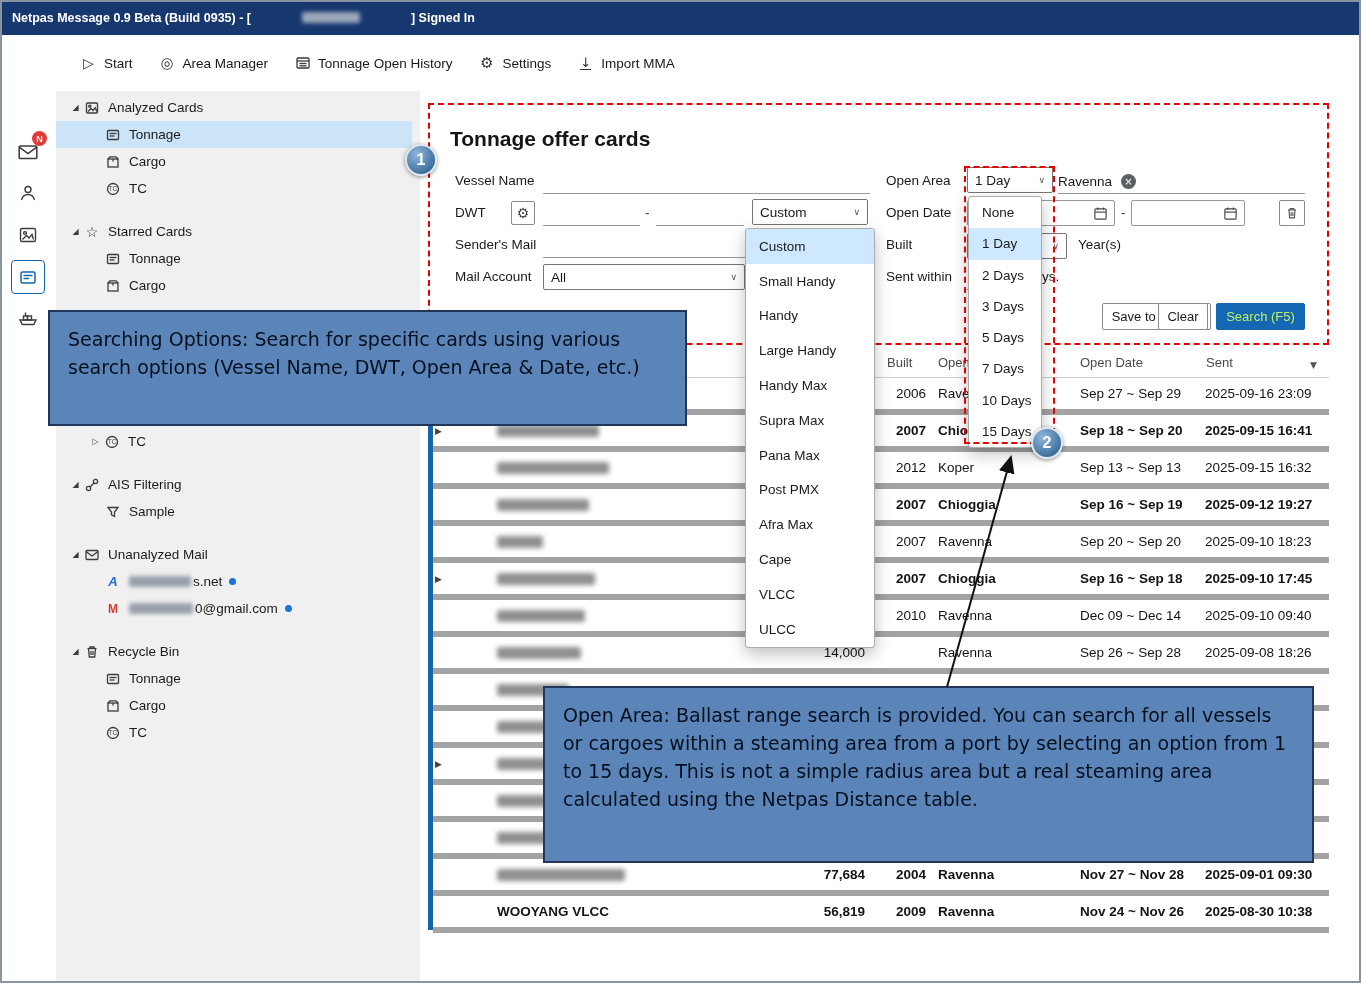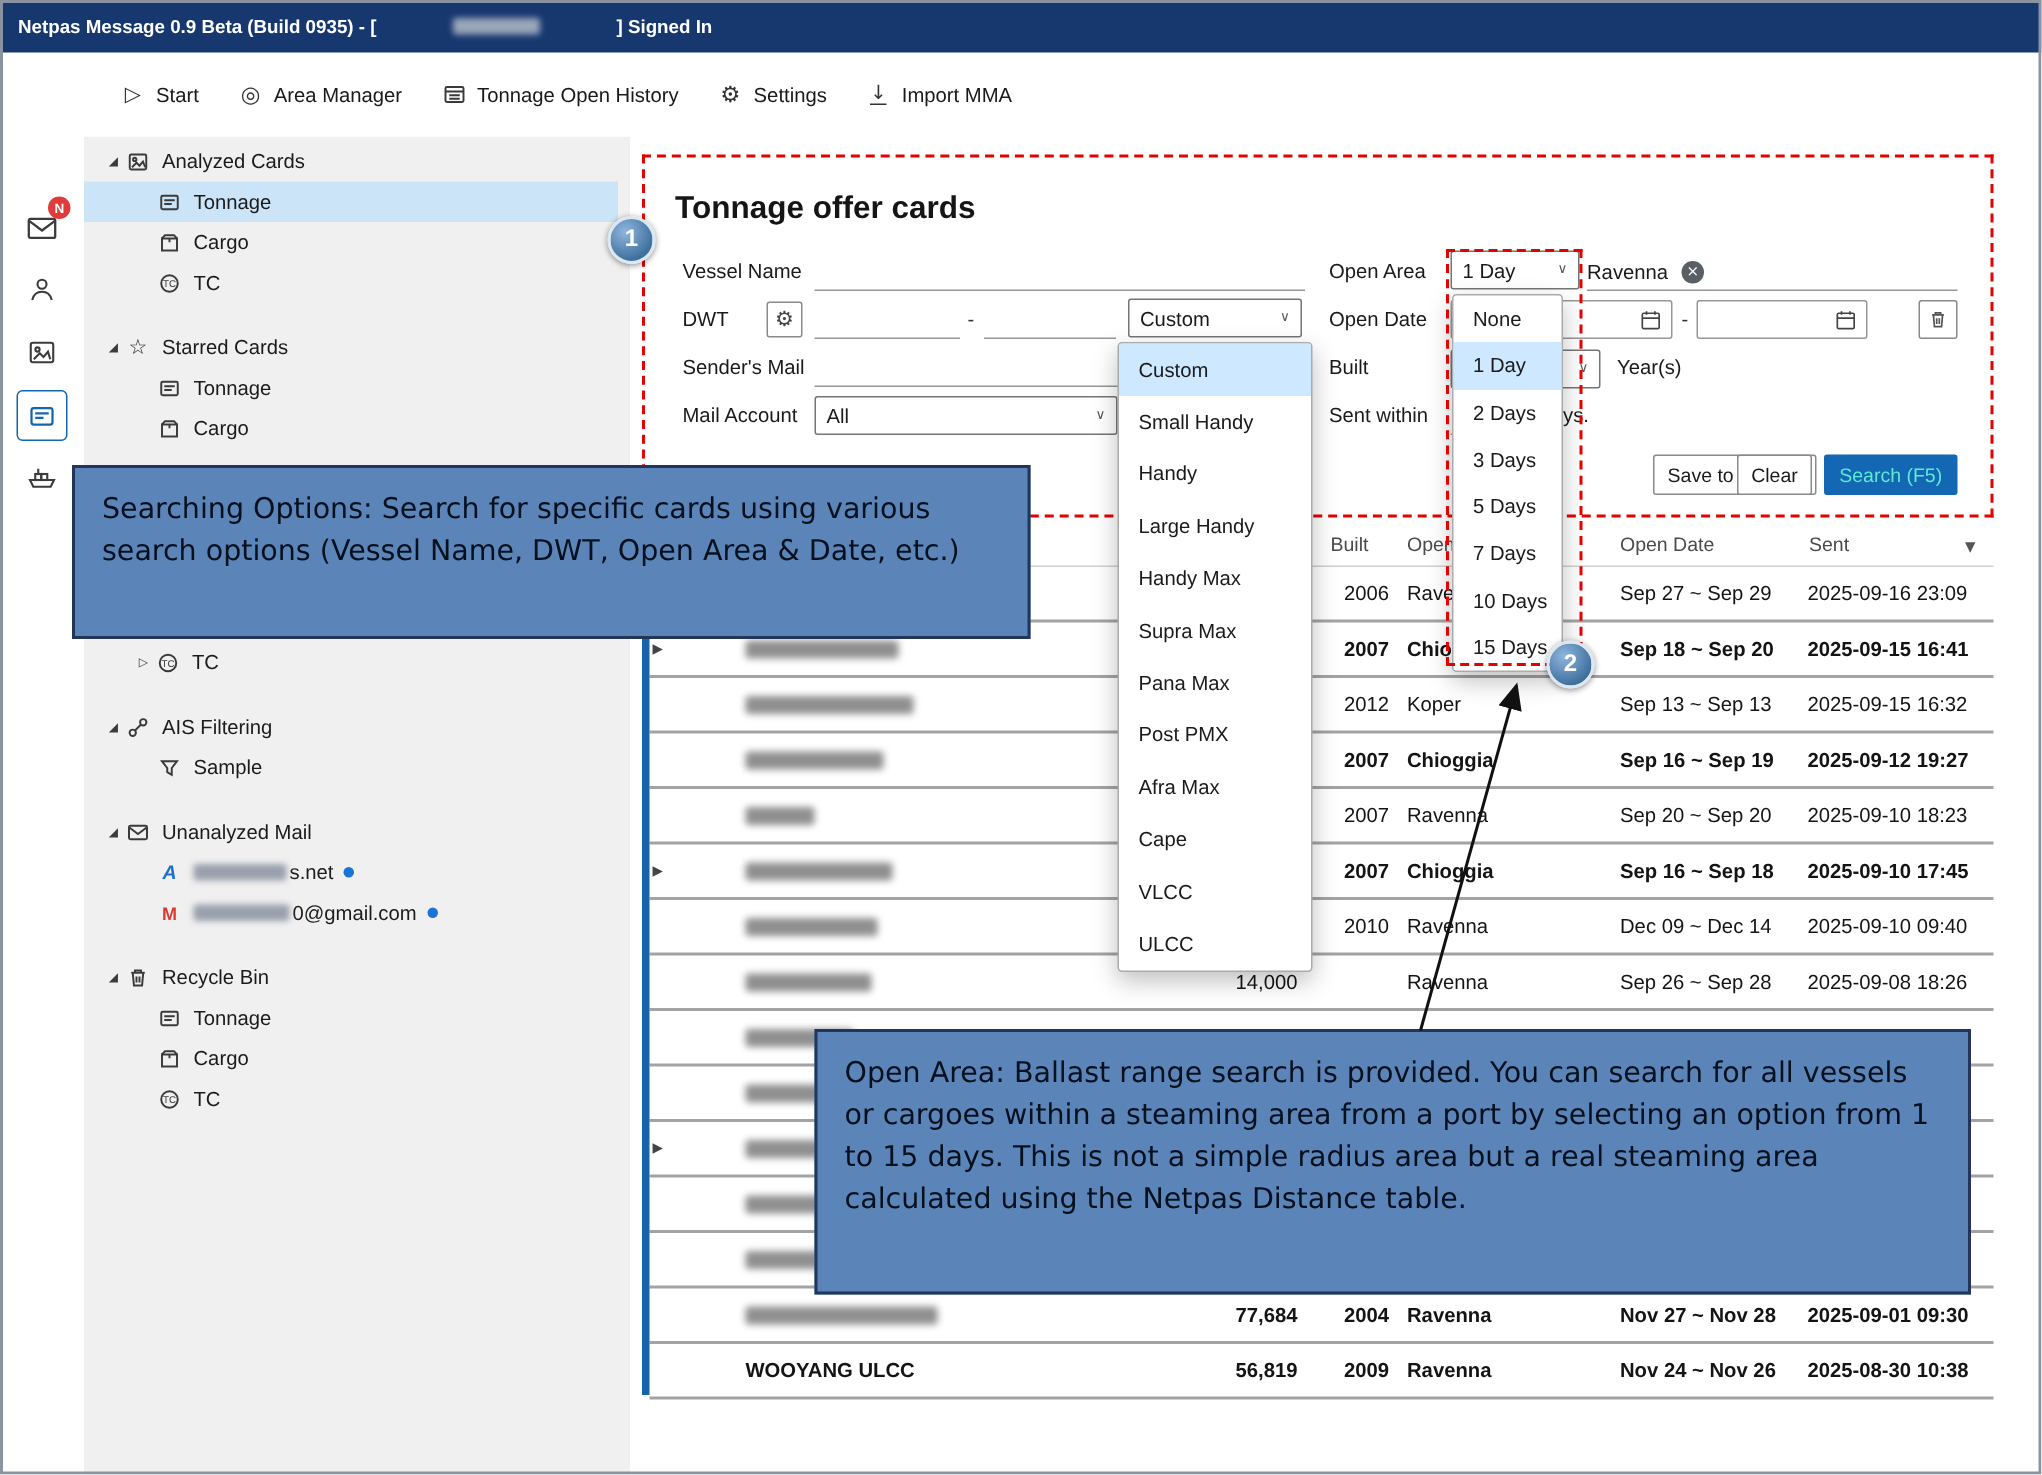--- a/index.html
+++ b/index.html
@@ -61,39 +61,39 @@
     font-size:13.5px; z-index:10;
   }
   .chev { font-size:9px; color:#555; margin-left:5px; font-family:"DejaVu Sans",sans-serif; }
   .icon-btn { position:absolute; border:1px solid #8a8a8a; border-radius:2px; background:#fff; display:flex; align-items:center; justify-content:center; z-index:10; }
   .datefield { position:absolute; height:26px; border:1px solid #979797; border-radius:2px; background:#fff; display:flex; align-items:center; justify-content:flex-end; padding-right:6px; z-index:9; }
   .chipline { position:absolute; height:24px; border-bottom:1px solid #979797; display:flex; align-items:center; font-size:13.5px; z-index:10; }
   .chip-x { display:inline-flex; width:15px; height:15px; border-radius:50%; background:#5a5f66; color:#fff; font-size:10px; line-height:15px; align-items:center; justify-content:center; margin-left:9px; cursor:pointer; }
 
   .btn { position:absolute; height:27px; border:1px solid #8a8a8a; border-radius:2px; background:#fff; font-size:13px; color:#1a1a1a;
          display:flex; align-items:center; justify-content:center; z-index:10; font-family:"Liberation Sans",sans-serif; cursor:pointer; }
-  .btn.primary { background:#1467b2; border-color:#1467b2; color:#5eead4; }
+  .btn.primary { background:#1467b2; border-color:#1467b2; color:#bef264; }
 
   
   .ddlist { position:absolute; background:#fff; border:1px solid #ababab; border-radius:3px;
             box-shadow:0 6px 16px rgba(0,0,0,.25); z-index:30; list-style:none; overflow:hidden; }
   .ddlist li { display:flex; align-items:center; padding-left:13px; font-size:13.5px; color:#1a1a1a; cursor:pointer; }
   .ddlist li.selected { background:#cde8ff; }
   #dwt-list { left:745px; top:228px; width:130px; }
   #dwt-list li { height:34.8px; }
   #oa-list { left:968px; top:196px; width:74px; }
   #oa-list li { height:31.25px; }
 
   
   .th { position:absolute; top:355px; font-size:13px; color:#4a4a4a; z-index:2; }
   .th.sort { font-size:9px; color:#555; top:360px; font-family:"DejaVu Sans",sans-serif; }
   #header-line { position:absolute; left:428px; top:377px; width:901px; height:1px; background:#cfcfcf; z-index:2; }
   #bluebar { position:absolute; left:428px; top:350px; width:5px; height:580px; background:#1864ab; z-index:2; }
   #rows { position:absolute; left:433px; top:378px; width:896px; z-index:1; }
-  .trow { position:relative; height:37px; border-bottom:2px solid #a3a3a3; font-size:13.5px; color:#141414; }
+  .trow { position:relative; height:37px; border-bottom:6px solid #a3a3a3; font-size:13.5px; color:#141414; }
   .trow.bold { font-weight:bold; }
   .cell { position:absolute; top:0; bottom:0; display:flex; align-items:center; white-space:nowrap; }
   .c-exp  { left:2px; font-size:9px; color:#444; font-family:"DejaVu Sans",sans-serif; }
   .c-name { left:64px; }
   .c-dwt  { left:300px; width:132px; justify-content:flex-end; }
   .c-built{ left:463px; }
   .c-area { left:505px; }
   .c-open { left:647px; }
   .c-sent { left:772px; }
   .name-redact { display:inline-block; height:12px; background:#8f8f8f; border-radius:2px; filter:blur(2.5px); }
@@ -591,21 +591,21 @@
       <span class="cell c-name">
         <span class="name-redact" style="width: 128px;"></span>
       </span>
       <span class="cell c-dwt">77,684</span>
       <span class="cell c-built">2004</span>
       <span class="cell c-area">Ravenna</span>
       <span class="cell c-open">Nov 27 ~ Nov 28</span>
       <span class="cell c-sent">2025-09-01 09:30</span>
     </div>
     <div class="trow bold">
-      <span class="cell c-name">WOOYANG ULCC</span>
+      <span class="cell c-name">WOOYANG VLCC</span>
       <span class="cell c-dwt">56,819</span>
       <span class="cell c-built">2009</span>
       <span class="cell c-area">Ravenna</span>
       <span class="cell c-open">Nov 24 ~ Nov 26</span>
       <span class="cell c-sent">2025-08-30 10:38</span>
     </div>
   </div>
 
 <ul class="ddlist" id="dwt-list">
     <li class="selected">Custom</li>

